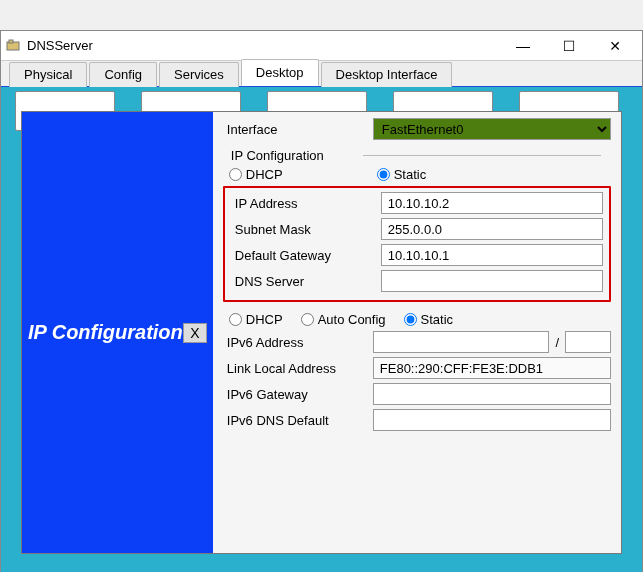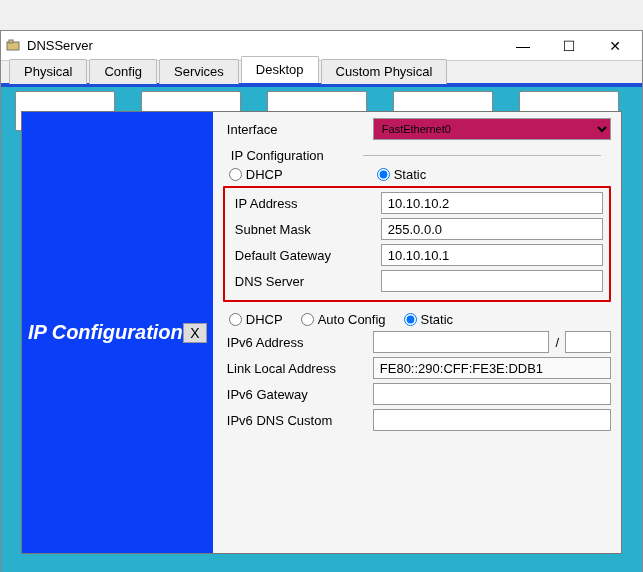--- a/index.html
+++ b/index.html
@@ -3,34 +3,34 @@
 <meta charset="utf-8">
 <style>
   * { box-sizing: border-box; }
   html, body { margin:0; padding:0; font-family: Tahoma, Arial, sans-serif; font-size:13px; color:#000; }
   body { background:#f0f0f0; }
   .window { width:643px; height:572px; border:1px solid #888; background:#f0f0f0; display:flex; flex-direction:column;margin-top:30px; }
   .titlebar { height:30px; background:#fff; border-bottom:1px solid #ccc; display:flex; align-items:center; padding:0 4px; }
   .titlebar .icon { width:16px; height:16px; margin-right:6px; display:inline-flex; align-items:center; justify-content:center; }
   .titlebar .title { flex:1; font-size:13px; }
   .titlebar .ctrl { width:46px; height:30px; display:flex; align-items:center; justify-content:center; font-family:Arial; font-size:14px; }
-  .tabbar { height:26px; display:flex; align-items:flex-end; padding:0 8px; background:#f0f0f0; border-bottom:4px solid #1d4ed8; }
+  .tabbar { height:26px; display:flex; align-items:flex-end; padding:0 8px; background:#f0f0f0; border-bottom:1px solid #1d4ed8; }
   .tab { padding:4px 14px 5px; border:1px solid #bbb; border-bottom:none; background:#ececec; margin-right:2px; border-radius:2px 2px 0 0; font-size:13px; cursor:default; position:relative; top:1px; }
   .tab.active { background:#fff; border-bottom:1px solid #fff; top:0; padding-top:5px; }
   .desktop-area { flex:1; background:#2ab0cc; padding:8px; position:relative; overflow:hidden; }
   .bg-tile { position:absolute; top:4px; width:100px; height:40px; background:#fff; border:1px solid #888; border-radius:2px; }
   .subwin { position:absolute; left:20px; top:24px; right:20px; bottom:30px; background:#f5f5f5; border:1px solid #777; display:flex; flex-direction:row; }
   .subwin-title { background:linear-gradient(#0a3ef7,#0a3ef7); color:#fff; font-weight:bold; font-style:italic; font-size:20px; padding:3px 6px; display:flex; align-items:center; }
   .subwin-title .t { flex:1; }
   .subwin-title .xbtn { width:24px; height:20px; background:#ddd; border:1px solid #999; color:#000; display:flex; align-items:center; justify-content:center; font-style:normal; font-weight:normal; font-size:14px; }
   .body { padding:6px 10px 0; flex:1; overflow:auto; }
   .row { display:flex; align-items:center; margin-bottom:4px; }
   .lbl { width:150px; padding:2px 0 2px 4px; }
   .val { flex:1; }
-  select.full { width:100%; height:22px; border:1px solid #999; background:#be185d; font-size:11px; padding:0 4px; }
+  select.full { width:100%; height:22px; border:1px solid #999; background:#4d7c0f; font-size:13px; padding:0 4px; }
   input.txt { width:100%; height:22px; border:1px solid #999; padding:1px 6px; font-size:13px; background:#fff; }
   input.txt.ro { background:#fafafa; }
   .group-label { padding:4px 0 2px 8px; position:relative; }
   .group-rule { position:absolute; left:140px; right:10px; top:50%; border-top:1px solid #bbb; }
   .radio-row { display:flex; align-items:center; gap:18px; padding:2px 0 4px 6px; }
   .radio { display:inline-flex; align-items:center; gap:4px; }
   .radio input { margin:0; }
   .ipv4-box { border:2px solid #d40000; border-radius:1px; padding:4px 6px; margin-bottom:8px; }
   .prefix-row { display:flex; align-items:center; gap:4px; }
   .prefix-row input.txt { flex:1; }
@@ -56,21 +56,21 @@
     <div class="ctrl">—</div>
     <div class="ctrl">☐</div>
     <div class="ctrl">✕</div>
   </div>
 
   <div class="tabbar">
     <div class="tab">Physical</div>
     <div class="tab">Config</div>
     <div class="tab">Services</div>
     <div class="tab active">Desktop</div>
-    <div class="tab">Custom Physical</div>
+    <div class="tab">Desktop Interface</div>
   </div>
 
   <div class="desktop-area">
     <div class="bg-tile" style="left:14px"></div>
     <div class="bg-tile" style="left:140px"></div>
     <div class="bg-tile" style="left:266px"></div>
     <div class="bg-tile" style="left:392px"></div>
     <div class="bg-tile" style="left:518px"></div>
 
     <div class="subwin">
@@ -150,21 +150,21 @@
         </div>
         <div class="row">
           <div class="lbl">Link Local Address</div>
           <div class="val"><input class="txt ro" value="FE80::290:CFF:FE3E:DDB1" style=""></div>
         </div>
         <div class="row">
           <div class="lbl">IPv6 Gateway</div>
           <div class="val"><input class="txt" value="" style=""></div>
         </div>
         <div class="row">
-          <div class="lbl">IPv6 DNS Custom</div>
+          <div class="lbl">IPv6 DNS Default</div>
           <div class="val"><input class="txt" value="" style=""></div>
         </div>
 
       </div>
     </div>
   </div>
 
   <div class="scrollbar-h">
     <div class="sb-btn">◄</div>
     <div class="sb-track">

